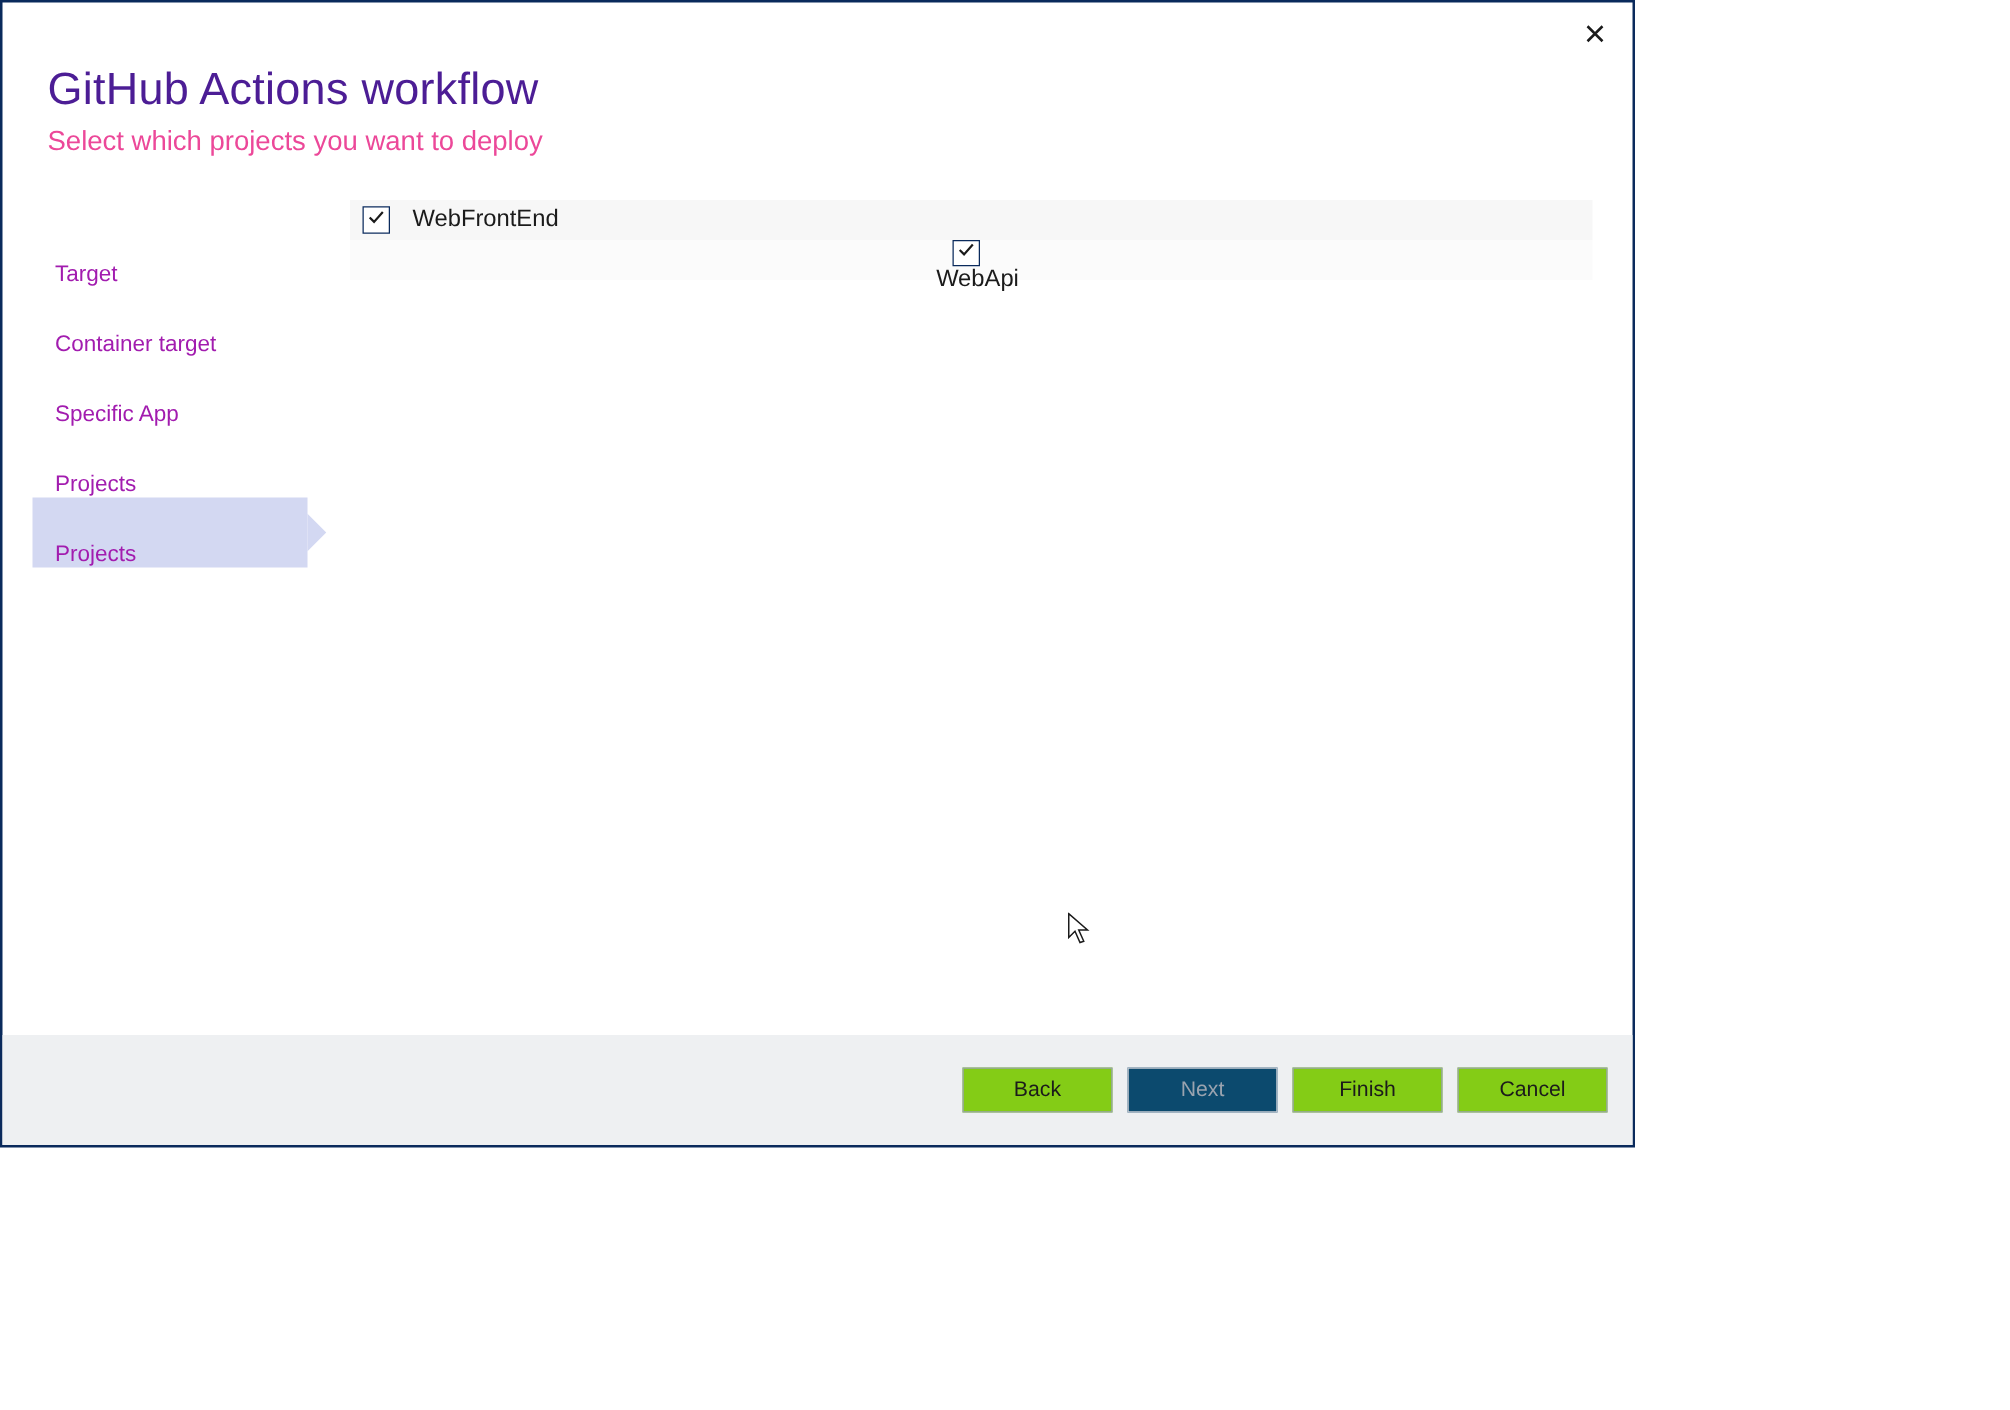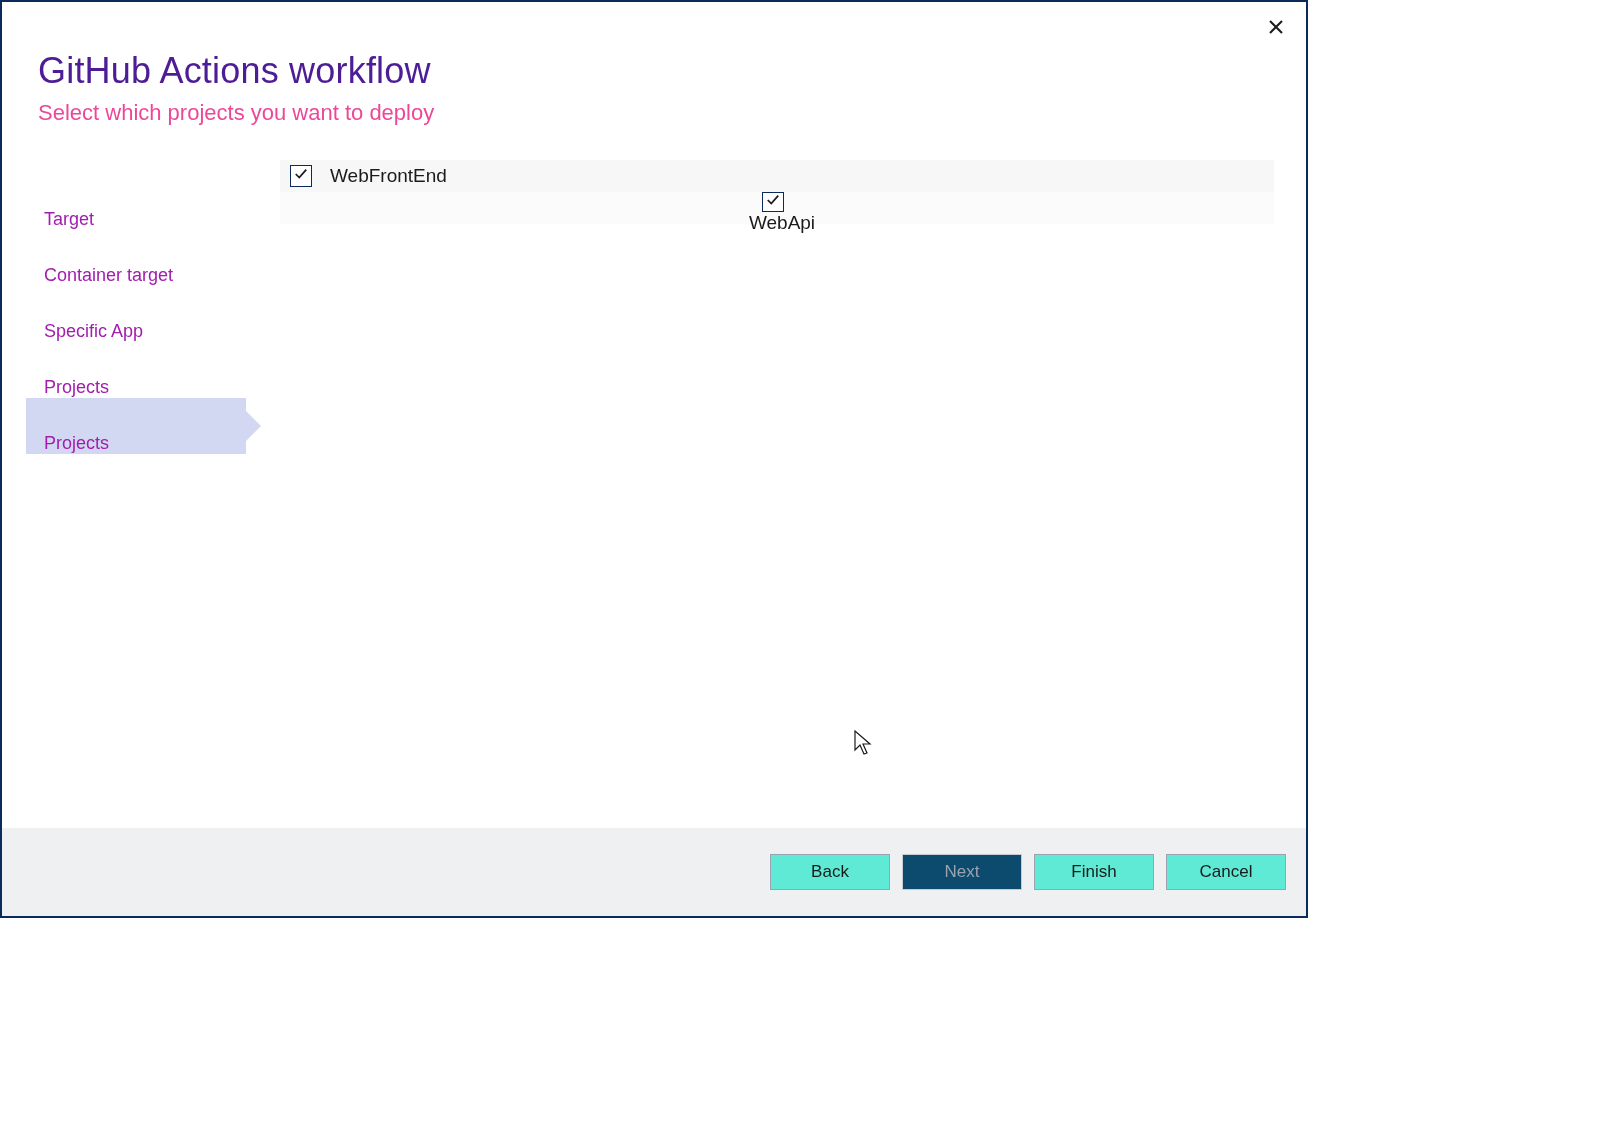--- a/index.html
+++ b/index.html
@@ -131,21 +131,21 @@
     display: flex;
     align-items: center;
     justify-content: flex-end;
     padding-right: 20px;
     gap: 12px;
   }
   .btn {
     width: 120px;
     height: 36px;
     border: 1px solid #9aa3af;
-    background: #5eead4;
+    background: #84cc16;
     font-size: 17px;
     font-family: inherit;
     color: #1b1b1b;
     cursor: pointer;
   }
   .btn.disabled {
     background: #0c4a6e;
     color: #9aa3af;
     border-color: #c7ccd4;
     cursor: default;

